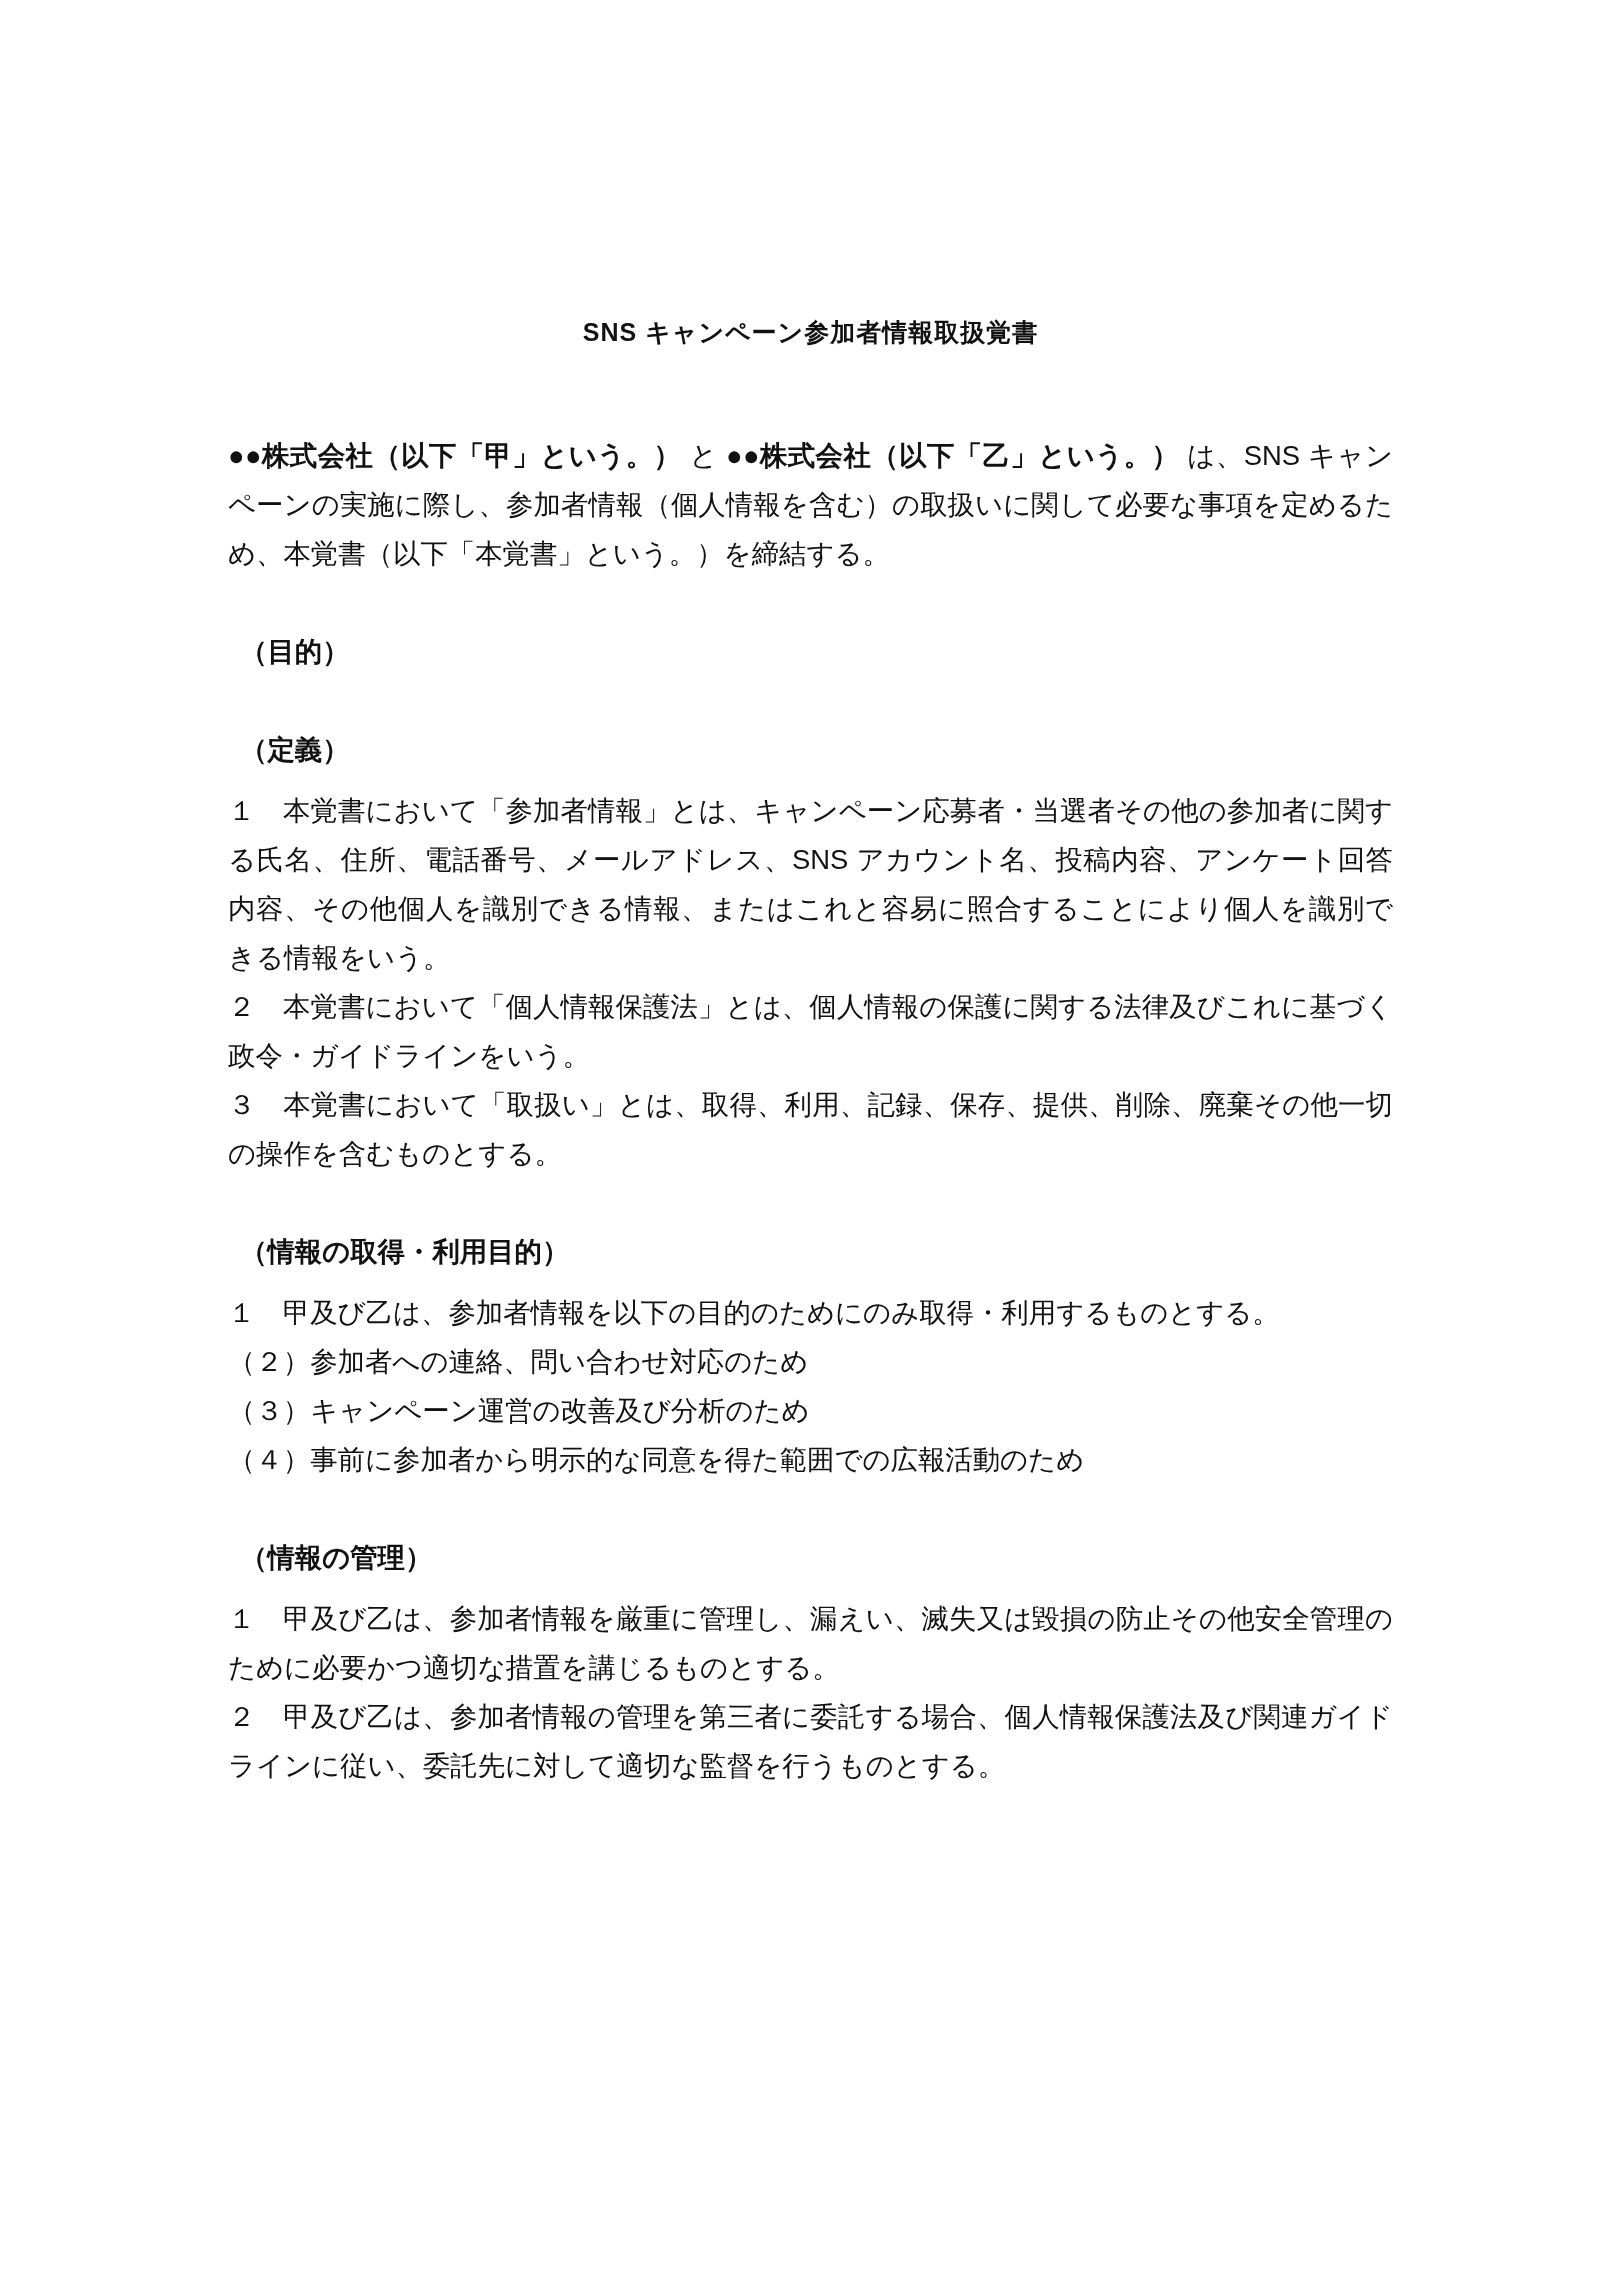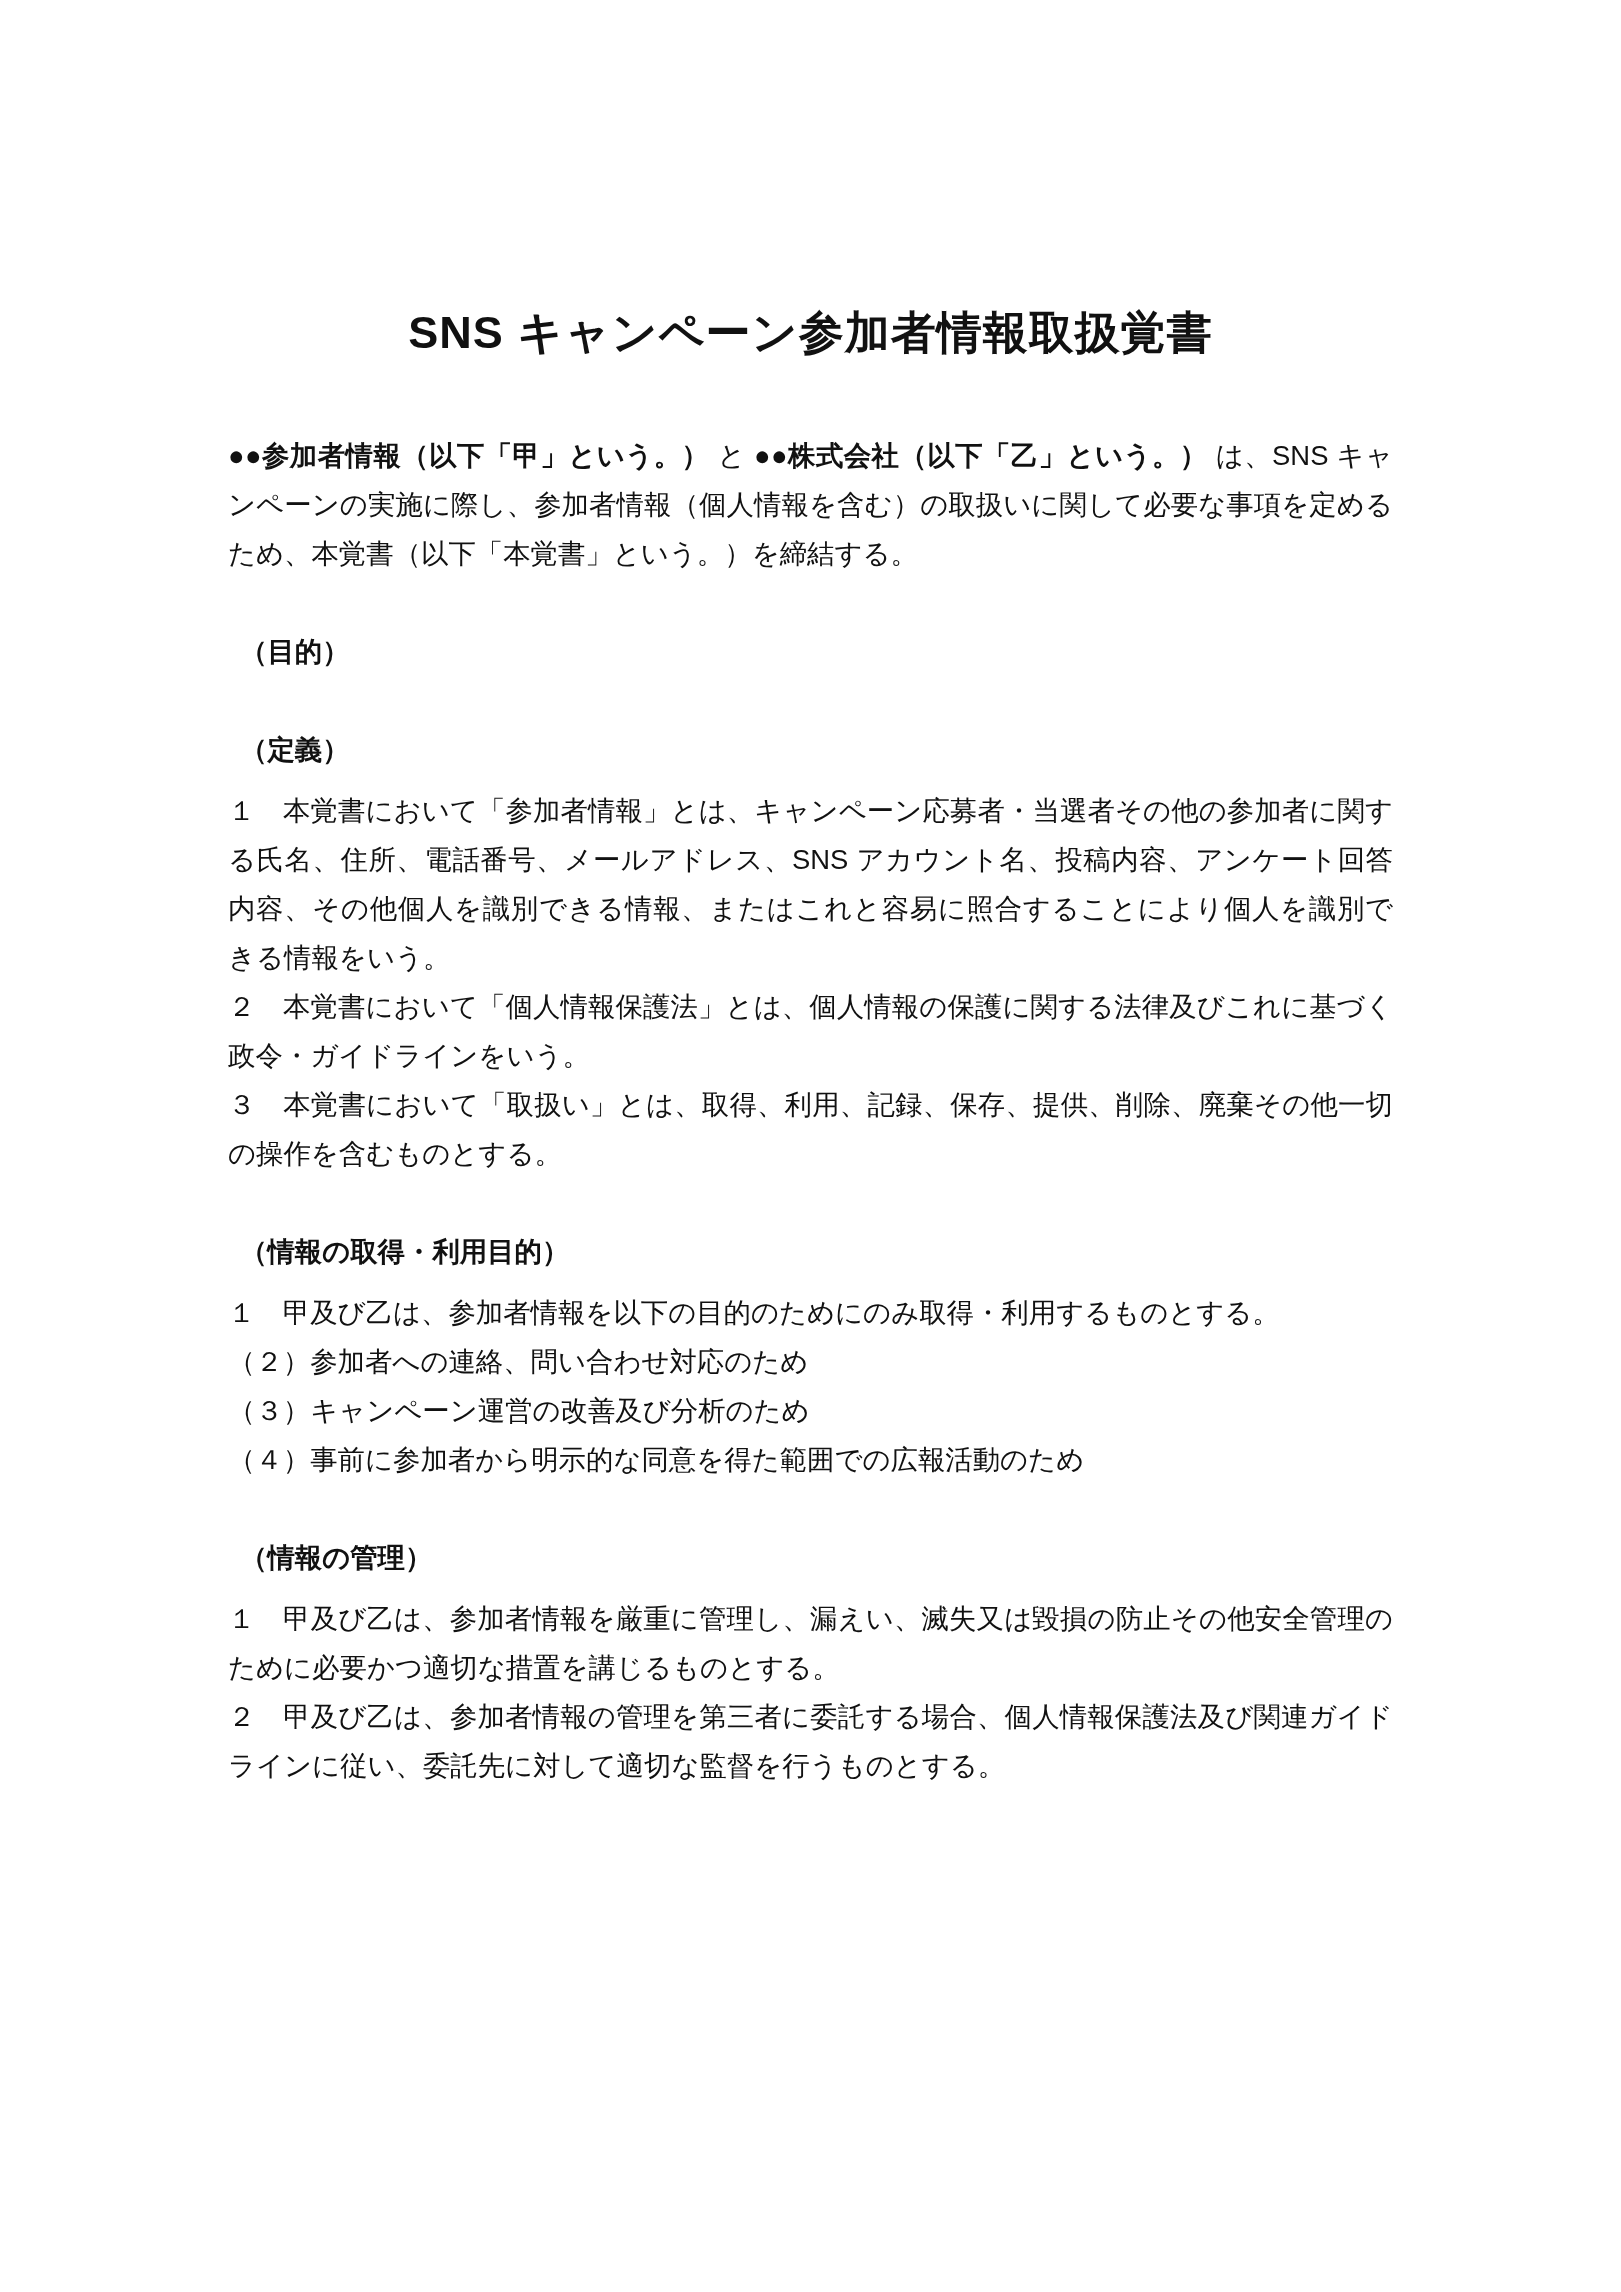--- a/index.html
+++ b/index.html
@@ -14,21 +14,21 @@
     margin: 0 auto;
     background: #ffffff;
     box-sizing: border-box;
     padding: 302px 228px 0 228px;
     color: #111111;
     font-family: "Liberation Sans", "DejaVu Sans", sans-serif;
     overflow: hidden;
   }
   .doc-title {
     margin: 0 0 68px 0;
-    font-size: 45px;
+    font-size: 25px;
     line-height: 61px;
     font-weight: bold;
     text-align: center;
     letter-spacing: 1px;
   }
   .para {
     margin: 0;
     font-size: 27.4px;
     line-height: 49px;
     text-align: justify;
@@ -45,21 +45,21 @@
   }
 </style>
 </head>
 <body>
 
 <div class="page">
 
   <h1 class="doc-title">SNS キャンペーン参加者情報取扱覚書</h1>
 
   <p class="para">
-    <span class="bold">●●参加者情報（以下「甲」という。）</span><span> と </span><span class="bold">●●株式会社（以下「乙」という。）</span><span> は、SNS キャンペーンの実施に際し、参加者情報（個人情報を含む）の取扱いに関して必要な事項を定めるため、本覚書（以下「本覚書」という。）を締結する。</span>
+    <span class="bold">●●株式会社（以下「甲」という。）</span><span> と </span><span class="bold">●●株式会社（以下「乙」という。）</span><span> は、SNS キャンペーンの実施に際し、参加者情報（個人情報を含む）の取扱いに関して必要な事項を定めるため、本覚書（以下「本覚書」という。）を締結する。</span>
   </p>
 
   <section class="section">
     <h2 class="heading">（目的）</h2>
   </section>
 
   <section class="section">
     <h2 class="heading">（定義）</h2>
     <p class="para">１　本覚書において「参加者情報」とは、キャンペーン応募者・当選者その他の参加者に関する氏名、住所、電話番号、メールアドレス、SNS アカウント名、投稿内容、アンケート回答内容、その他個人を識別できる情報、またはこれと容易に照合することにより個人を識別できる情報をいう。</p>
     <p class="para">２　本覚書において「個人情報保護法」とは、個人情報の保護に関する法律及びこれに基づく政令・ガイドラインをいう。</p>

